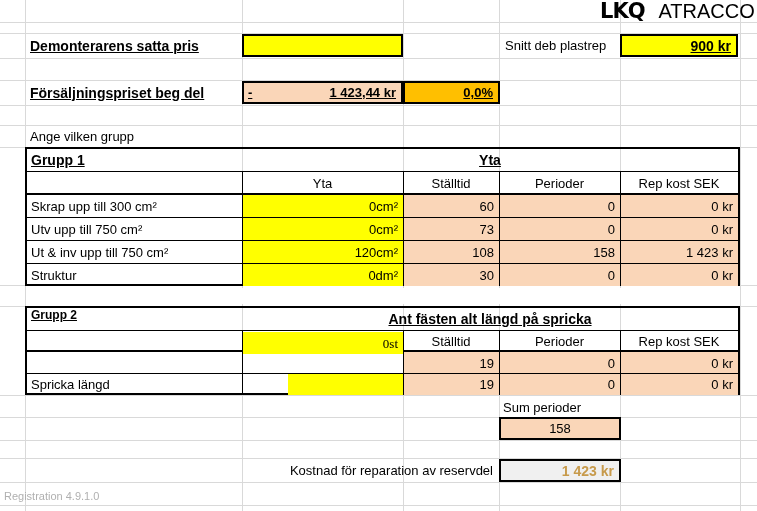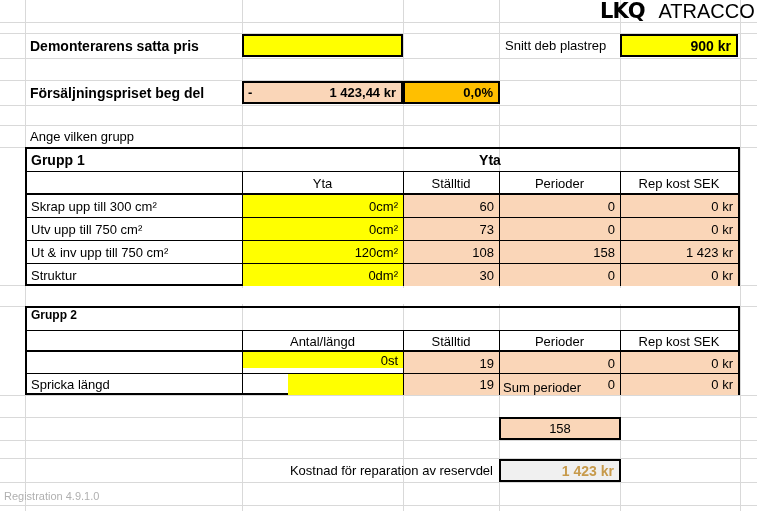--- a/index.html
+++ b/index.html
@@ -36,21 +36,21 @@
     line-height: 1;
     display: flex;
     align-items: center;
     white-space: nowrap;
   }
   .l { justify-content: flex-start; }
   .r { justify-content: flex-end; }
   .c { justify-content: center; }
   .pad-l { padding-left: 4px; }
   .pad-r { padding-right: 5px; }
-  .bold { font-weight: bold; }
+  .bold { font-weight: bold; text-decoration: underline; }
 
   
   .box {
     border: 2px solid #000000;
     box-sizing: border-box;
   }
   .yellow { background: #ffff00; }
   .peach  { background: #fad6b8; }
   .orange { background: #ffbf00; }
   .grayfill { background: #f0f0f0; }
@@ -208,48 +208,49 @@
   <div class="thinline v" style="left:499px; top:172px; height:114px;"></div>
   <div class="thinline v" style="left:620px; top:172px; height:114px;"></div>
   <div class="thinline v" style="left:242px; top:171px; height:23px;"></div>
   <div class="thinline v" style="left:403px; top:171px; height:23px;"></div>
 
   <div style="position:absolute;left:27px;top:288px;width:711px;height:16px;background:#ffffff;"></div>
 
   <div class="tbl-outline" style="left:25px; top:306px; width:715px; height:89px;"></div>
 
   <div class="cell l pad-l bold" style="left:27px; top:304px; width:213px; height:22px; font-size:12px;">Grupp 2</div>
+  <div class="cell c bold" style="left:242px; top:308px; width:496px; height:22px; font-size:14px;">Ant fästen alt längd på spricka</div>
   <div class="thinline h" style="left:27px; top:330px; width:711px;"></div>
 
   <div class="cell c" style="left:242px; top:331px; width:161px; height:21px;text-align:right;">Antal/längd</div>
   <div class="cell c" style="left:403px; top:331px; width:96px; height:21px;">Ställtid</div>
   <div class="cell c" style="left:499px; top:331px; width:121px; height:21px;">Perioder</div>
   <div class="cell c" style="left:620px; top:331px; width:118px; height:21px;">Rep kost SEK</div>
   <div class="thickline h" style="left:27px; top:350px; width:711px;"></div>
 
-  <div class="cell yellow r pad-r" style="left:242px; top:352px; width:161px; height:16px;">0st</div>
+  <div class="cell yellow r pad-r" style="left:242px; top:332px; width:161px; height:22px;font-family:Liberation Serif, serif;">0st</div>
   <div class="cell peach r pad-r" style="left:403px; top:352px; width:96px; height:22px;">19</div>
   <div class="cell peach r pad-r" style="left:499px; top:352px; width:121px; height:22px;">0</div>
   <div class="cell peach r pad-r" style="left:620px; top:352px; width:118px; height:22px;">0 kr</div>
 
   <div class="cell l pad-l" style="left:27px; top:374px; width:215px; height:21px;">Spricka längd</div>
   <div class="cell yellow r pad-r" style="left:242px; top:374px; width:161px; height:21px;margin-left:46px;">0cm</div>
   <div class="cell peach r pad-r" style="left:403px; top:374px; width:96px; height:21px;">19</div>
   <div class="cell peach r pad-r" style="left:499px; top:374px; width:121px; height:21px;">0</div>
   <div class="cell peach r pad-r" style="left:620px; top:374px; width:118px; height:21px;">0 kr</div>
 
   <div class="thinline h" style="left:27px; top:373px; width:711px;"></div>
   <div class="thinline v" style="left:242px; top:351px; height:44px;"></div>
   <div class="thinline v" style="left:403px; top:351px; height:44px;"></div>
   <div class="thinline v" style="left:499px; top:331px; height:64px;"></div>
   <div class="thinline v" style="left:620px; top:331px; height:64px;"></div>
   <div class="thinline v" style="left:242px; top:330px; height:21px;"></div>
   <div class="thinline v" style="left:403px; top:330px; height:21px;"></div>
 
-  <div class="cell l" style="left:503px; top:378px; width:120px; height:19px; font-size:13px;">Sum perioder</div>
+  <div class="cell l" style="left:503px; top:398px; width:120px; height:19px; font-size:13px;">Sum perioder</div>
   <div class="cell box peach c" style="left:499px; top:417px; width:122px; height:23px; font-size:13px;">158</div>
 
   <div class="cell r pad-r" style="left:248px; top:459px; width:250px; height:23px; font-size:13px;">Kostnad för reparation av reservdel</div>
   <div class="cell box grayfill r pad-r goldtext" style="left:499px; top:459px; width:122px; height:23px; font-size:14px;">1 423 kr</div>
 
   <div id="version">Registration 4.9.1.0</div>
 
 </div>
 
 </body></html>

